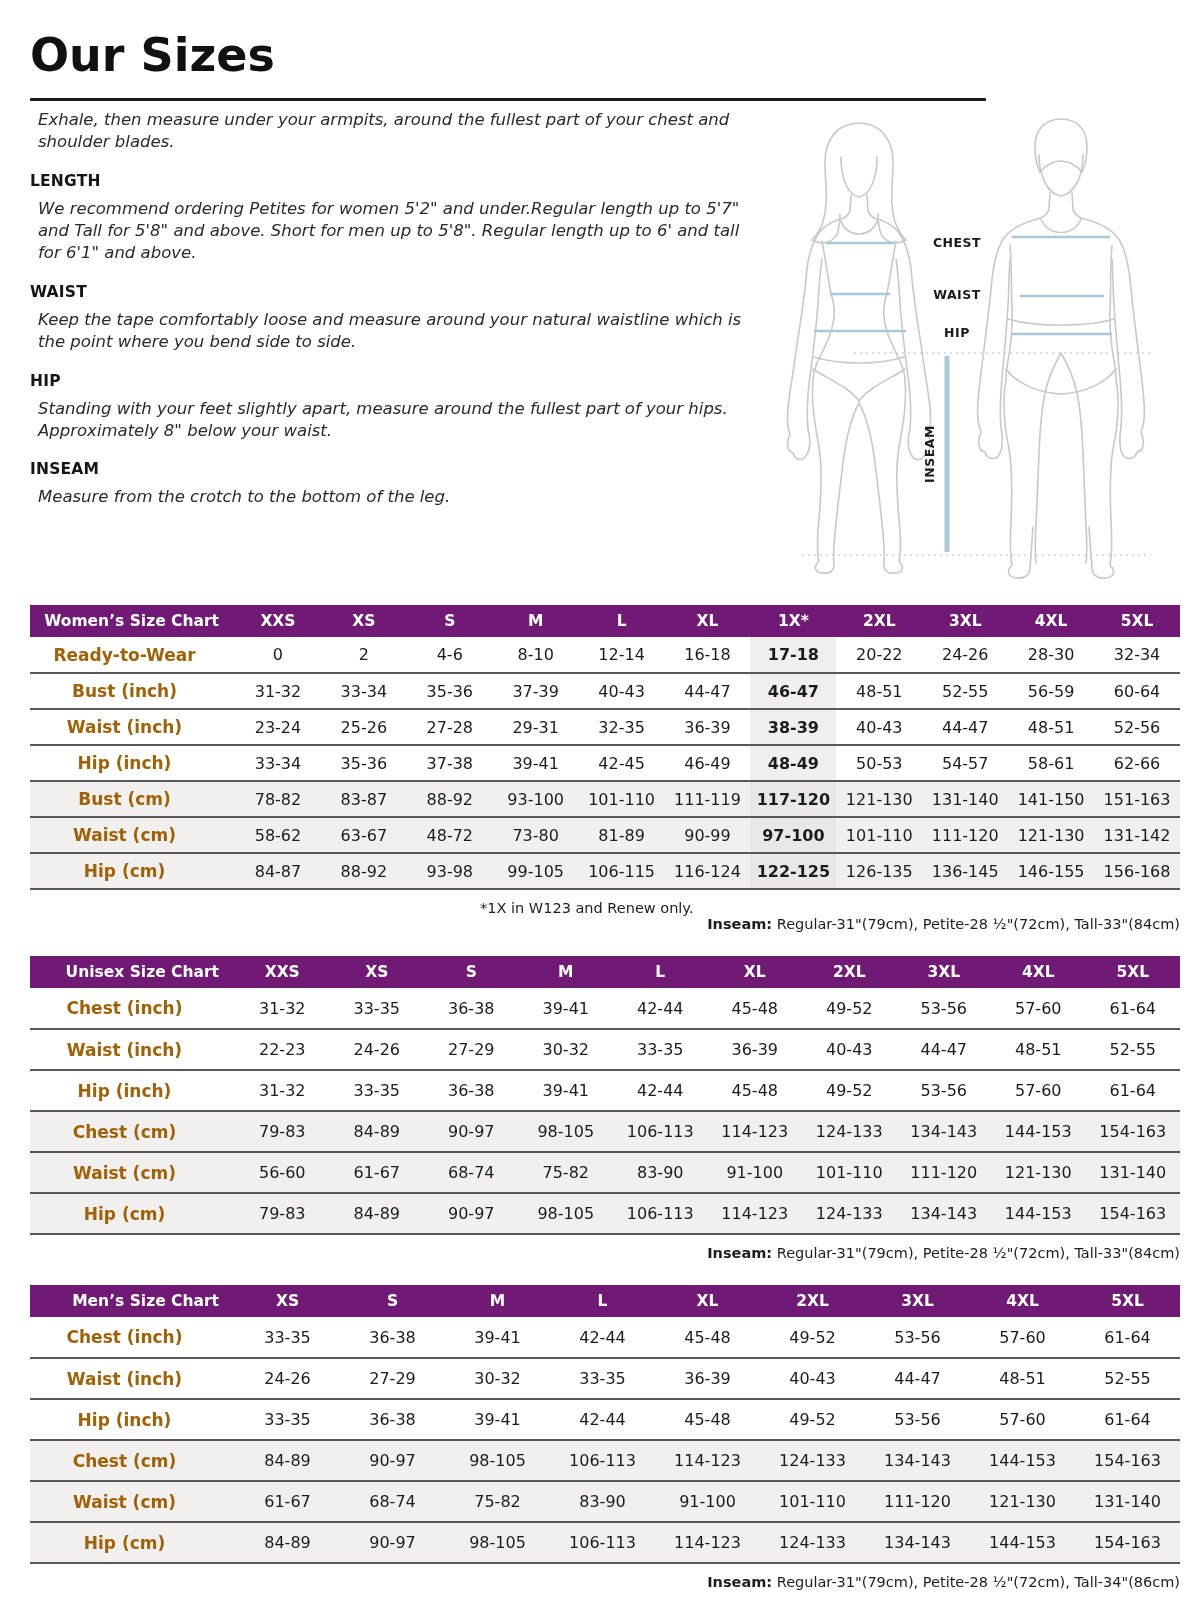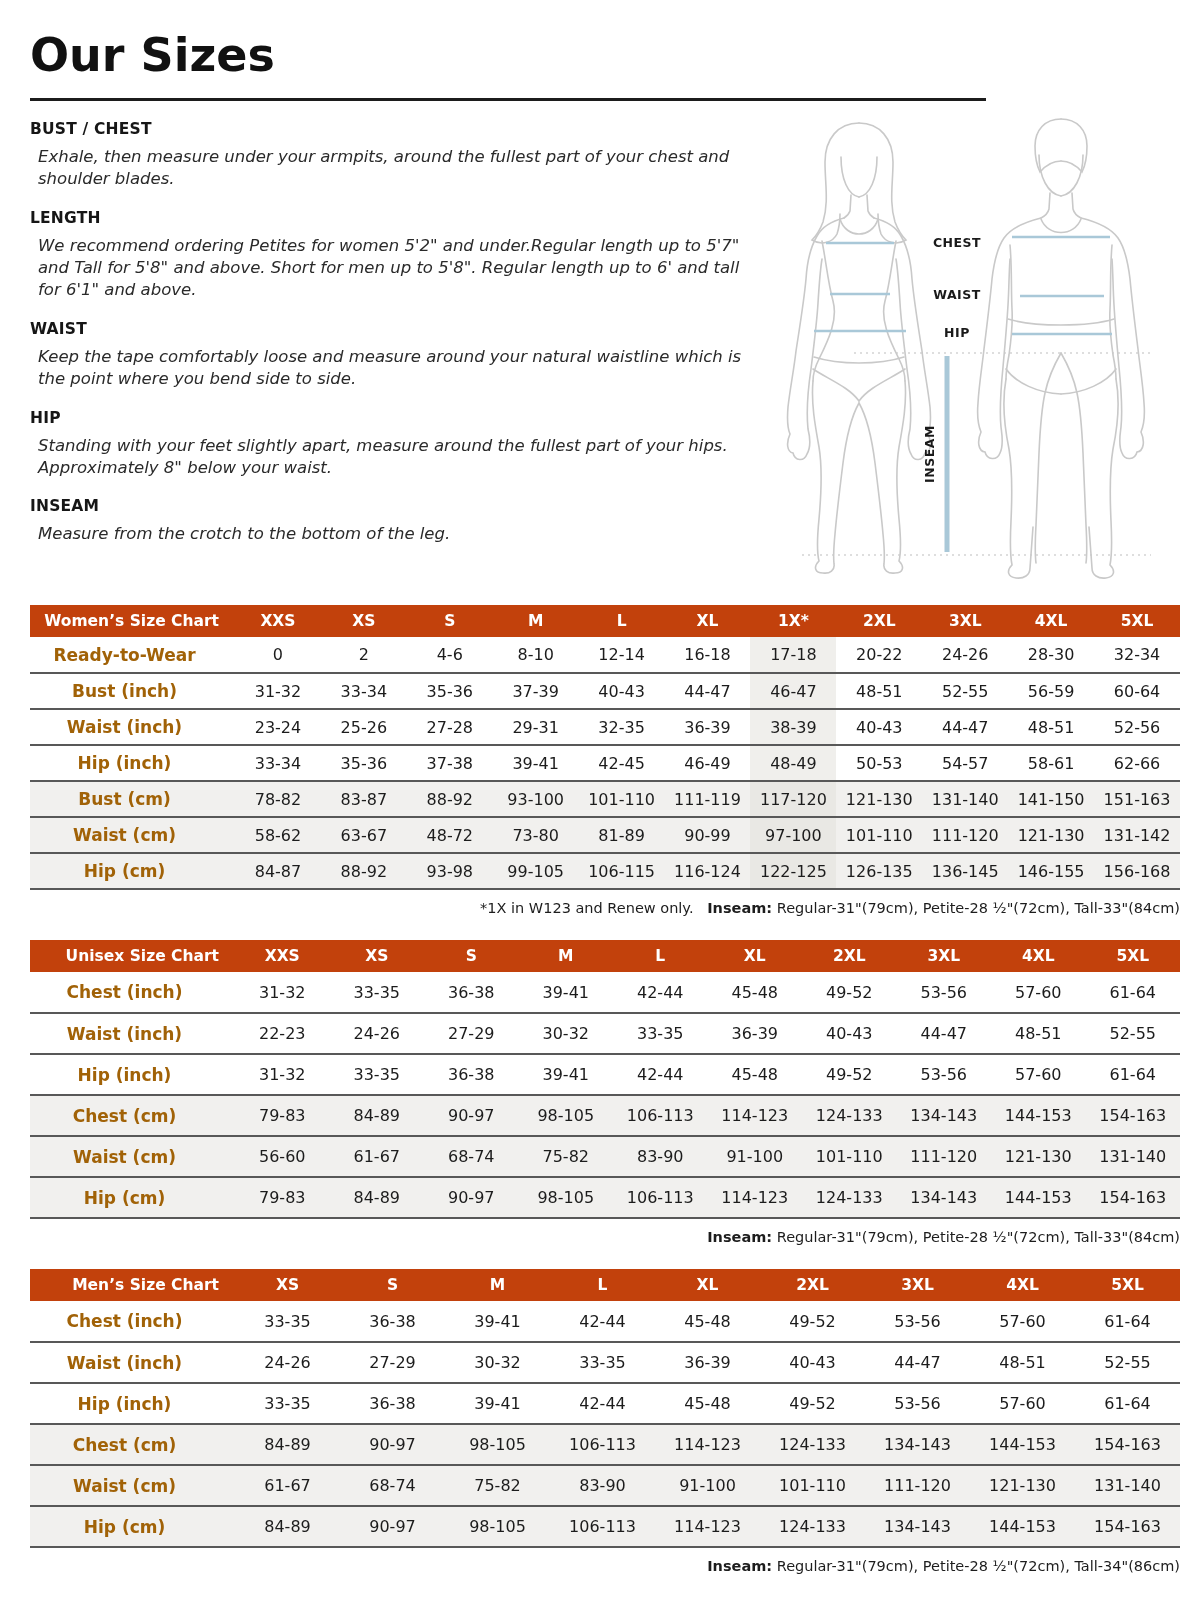--- a/index.html
+++ b/index.html
@@ -19,48 +19,47 @@
   .diagram { flex:1; display:flex; justify-content:flex-end; margin-top:6px; }
   .diagram svg { display:block; }
   .fig-line { stroke:#c9c9c9; stroke-width:1.6; fill:none; stroke-linecap:round; }
   .measure { stroke:#a9c8d8; stroke-width:2.5; fill:none; }
   .inseam-line { stroke:#a9c8d8; stroke-width:5; fill:none; }
   .dotted { stroke:#bdbdbd; stroke-width:1.2; stroke-dasharray:2,4; fill:none; }
   .diag-label { font-family:"DejaVu Sans","Liberation Sans",sans-serif; font-size:12.5px; font-weight:bold; fill:#1a1a1a; letter-spacing:.5px; }
 
   .table-block { margin-top:24px; }
   table.size-table { border-collapse:collapse; width:1150px; table-layout:fixed; }
-  table.size-table thead th { background:#c2410c; color:#fff; font-size:15.5px; font-weight:bold; height:32px; text-align:center; padding:4px; }
+  table.size-table thead th { background:#701a75; color:#fff; font-size:15.5px; font-weight:bold; height:32px; text-align:center; padding:4px; }
   table.size-table th.label-col { text-align:right; padding-right:16px; width:205px; }
   table.size-table tbody td { text-align:center; font-size:16px; color:#1c1c1c; padding:0; }
   table.size-table tbody td.row-label { text-align:center; padding-right:16px; font-weight:bold; font-size:17px; color:#a16207; }
   table.size-table tbody tr { border-bottom:2px solid #585858; }
-  table.size-table tbody td.hl { background:#f0efec; }
+  table.size-table tbody td.hl { background:#f0efec;font-weight:bold; }
   table.size-table tbody tr.shaded td { background:#f1f0ee; }
   table.size-table tbody tr.shaded td.hl { background:#e9e8e4; }
   .t-womens tbody td { height:36px; }
   .t-unisex tbody td, .t-mens tbody td { height:41px; }
 
-  .footnote { display:flex; width:1150px; margin-top:10px; font-size:14.5px; color:#1d1d1d; }
+  .footnote { display:flex; width:1150px; margin-top:10px; font-size:14.5px; color:#1d1d1d;flex-direction:column; }
   .footnote .note-left { margin-left:450px; }
   .footnote .note-right { margin-left:auto; }
   .footnote b { font-weight:bold; }
 </style>
 </head>
 <body>
 
 <div class="page">
 
   <h1 class="page-title">Our Sizes</h1>
   <hr class="title-rule">
 
   <div class="intro-row">
     <div class="instructions">
       <div id="sections">
-          <h3 class="sec-head">BUST / CHEST</h3>
           <p class="sec-body">Exhale, then measure under your armpits, around the fullest part of your chest and shoulder blades.</p>
           <h3 class="sec-head">LENGTH</h3>
           <p class="sec-body">We recommend ordering Petites for women 5'2" and under.Regular length up to 5'7" and Tall for 5'8" and above. Short for men up to 5'8". Regular length up to 6' and tall for 6'1" and above.</p>
           <h3 class="sec-head">WAIST</h3>
           <p class="sec-body">Keep the tape comfortably loose and measure around your natural waistline which is the point where you bend side to side.</p>
           <h3 class="sec-head">HIP</h3>
           <p class="sec-body">Standing with your feet slightly apart, measure around the fullest part of your hips. Approximately 8" below your waist.</p>
           <h3 class="sec-head">INSEAM</h3>
           <p class="sec-body">Measure from the crotch to the bottom of the leg.</p>
         </div>

